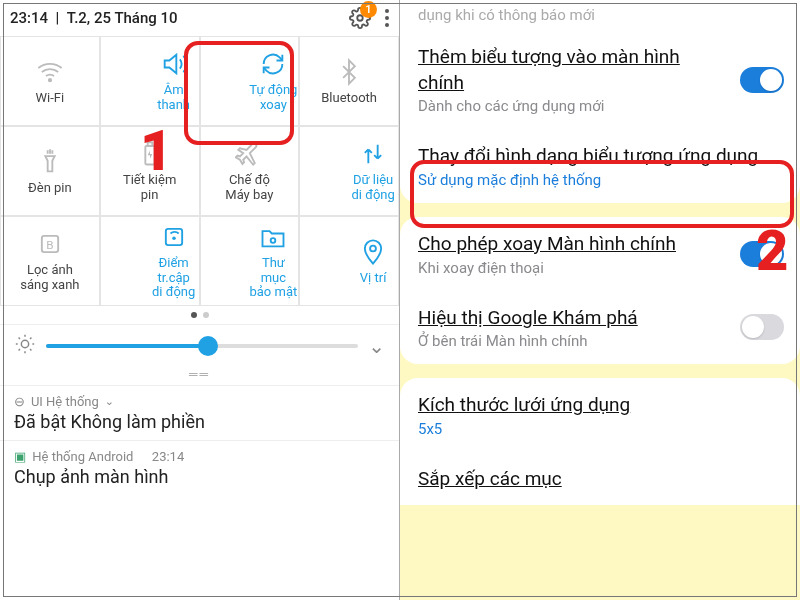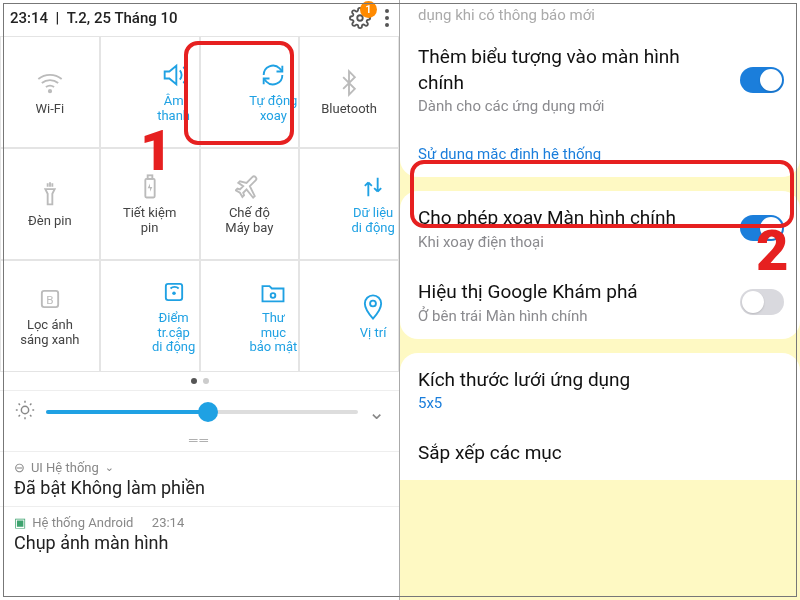--- a/index.html
+++ b/index.html
@@ -9,21 +9,21 @@
   .left { border-right:1px solid #aaa; position:relative;}
   
   .status { display:flex; align-items:center; height:36px; padding:0 10px; font-size:15px; color:#222; font-weight:500;}
   .status .gap { flex:1; }
   .gear-wrap{position:relative; display:inline-flex;}
   .badge { position:absolute; top:-6px; right:-6px; background:#ff8a00; color:#fff; width:17px; height:17px; border-radius:50%; font-size:11px; display:flex; align-items:center; justify-content:center; font-weight:600;}
   .dots { display:inline-flex; flex-direction:column; gap:3px; margin-left:14px; }
   .dots b { width:4px;height:4px;background:#555;border-radius:50%;}
   
   .qgrid { display:grid; grid-template-columns:repeat(4,1fr); }
-  .tile { height:112px; border:0.5px solid #e4e4e4; display:flex; flex-direction:column; align-items:center; justify-content:center; gap:4px; color:#777; font-size:13px; text-align:center; line-height:1.15;}
+  .tile { height:90px; border:0.5px solid #e4e4e4; display:flex; flex-direction:column; align-items:center; justify-content:center; gap:4px; color:#777; font-size:13px; text-align:center; line-height:1.15;}
   .tile .lbl{color:#444;}
   .tile.active { color:#1fa1e3;padding-left:48px;}
   .tile.active .lbl{color:#1fa1e3;}
   .ic{width:30px;height:30px;display:flex;align-items:center;justify-content:center;}
   .ic svg{width:28px;height:28px;stroke:#bbb;fill:none;stroke-width:1.6;}
   .tile.active .ic svg{stroke:#1fa1e3;}
   .pager{display:flex;justify-content:center;gap:6px;padding:6px 0;}
   .pager span{width:6px;height:6px;border-radius:50%;background:#ccc;}
   .pager span.on{background:#555;}
   
@@ -44,21 +44,21 @@
   .num{position:absolute;font-size:56px;font-weight:900;color:#e62020;}
   .n1{left:140px;top:118px;}
   .n2{left:756px;top:218px;}
   
   .right{background:#fef9c3;padding:0;overflow:hidden;}
   .group{background:#fff;border-radius:18px;margin-bottom:14px;overflow:hidden;}
   .group:first-child{border-radius:0 0 18px 18px;margin-top:0;}
   .group:last-child{border-radius:18px 18px 0 0;margin-bottom:0;}
   .row{padding:14px 18px;position:relative;}
   .row+.row{border-top:0;}
-  .row .t{font-size:19px;color:#111;line-height:1.35;}
+  .row .t{font-size:19px;color:#111;line-height:1.35;text-decoration:underline;}
   .row .s{font-size:15px;color:#8a8a8e;margin-top:2px;}
   .row .s.link{color:#1b7edb;}
   .toggle{position:absolute;right:16px;top:50%;transform:translateY(-50%);width:44px;height:26px;border-radius:20px;background:#1b7edb;}
   .toggle.off{background:#d9d9de;}
   .toggle .k{position:absolute;top:2px;width:22px;height:22px;background:#fff;border-radius:50%;right:2px;box-shadow:0 1px 2px rgba(0,0,0,.15);}
   .toggle.off .k{left:2px;right:auto;}
   .cut{color:#aaa;font-size:15px;padding:6px 18px;}
 </style>
 </head>
 <body>
@@ -248,20 +248,21 @@
   <div class="group">
     <div class="cut">dụng khi có thông báo mới</div>
     <div class="row">
       <div class="t" style="padding-right:55px">Thêm biểu tượng vào màn hình chính</div>
       <div class="s">Dành cho các ứng dụng mới</div>
       <div class="toggle">
           <div class="k"></div>
         </div>
     </div>
     <div class="row">
+      <div class="t">Thay đổi hình dạng biểu tượng ứng dụng</div>
       <div class="s link">Sử dụng mặc định hệ thống</div>
     </div>
   </div>
 
   <div class="group">
     <div class="row">
       <div class="t" style="padding-right:55px">Cho phép xoay Màn hình chính</div>
       <div class="s">Khi xoay điện thoại</div>
       <div class="toggle">
           <div class="k"></div>

